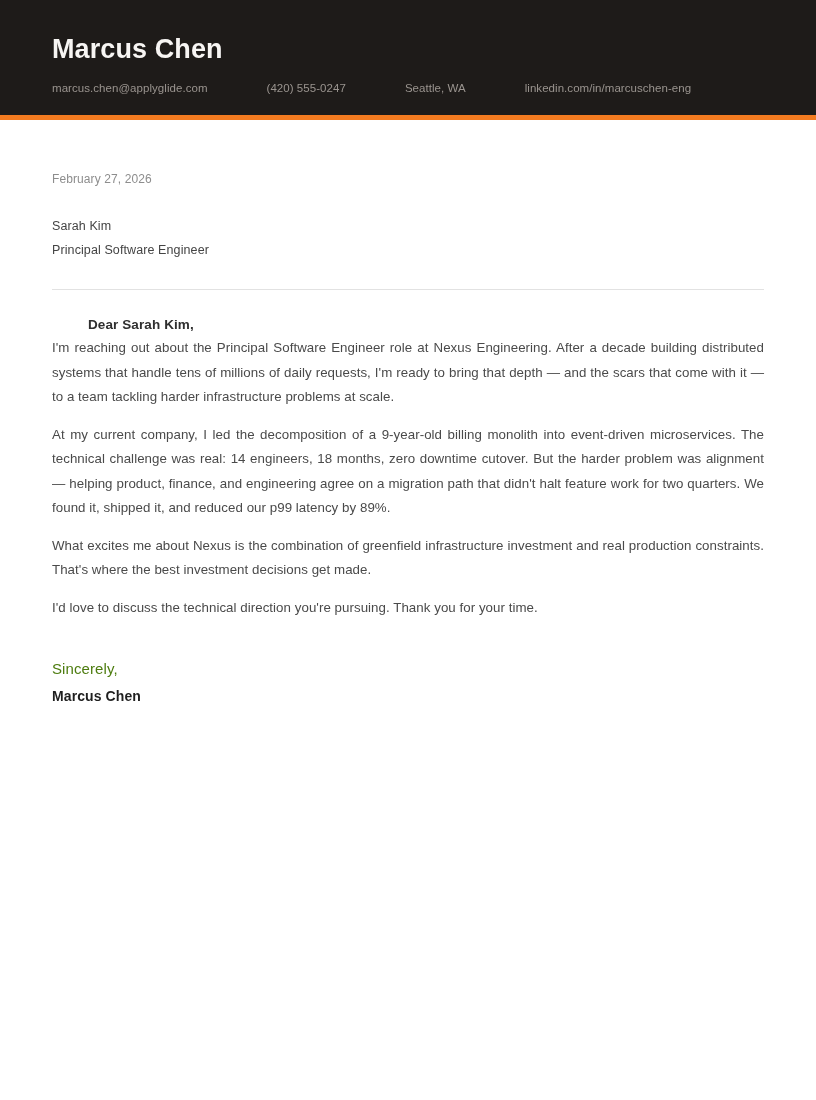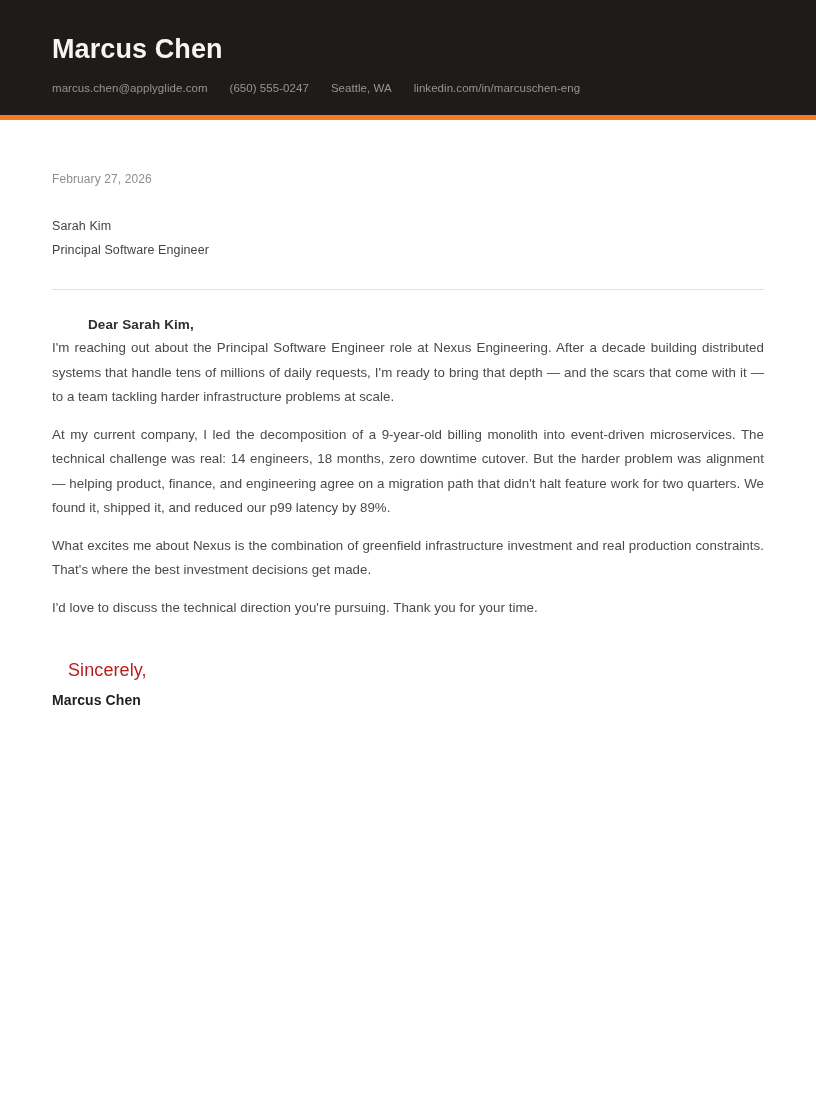--- a/index.html
+++ b/index.html
@@ -30,20 +30,21 @@
     color: #f7f5f3;
     letter-spacing: 0.1px;
     line-height: 1.1;
     margin: 0;
     padding-top: 5px;
   }
   .contact-row {
     margin-top: 17px;
     display: flex;
     align-items: baseline;
+    gap: 37px;
   }
   .contact-item {
     font-family: "Liberation Sans Narrow", "Liberation Sans", sans-serif;
     font-size: 11.5px;
     font-stretch: condensed;
     color: #9a948f;
     white-space: nowrap;
     margin-right: 22px;
     letter-spacing: 0.05px;
   }
@@ -108,42 +109,41 @@
     margin: 0 0 13px 0;
     letter-spacing: 0.05px;
   }
   .paragraph:last-child { margin-bottom: 0; }
 
   .closing-block {
     margin-top: 40px;
   }
   .closing-text {
     font-family: "Liberation Sans", sans-serif;
-    font-size: 18px;
-    color: #b91c1c;
+    font-size: 15px;
+    color: #4d7c0f;
     letter-spacing: 0.1px;
-    margin-left: 16px;
   }
   .signature-name {
     font-family: "Liberation Sans", sans-serif;
     font-size: 14px;
     font-weight: bold;
     color: #1f1f1f;
     margin-top: 11px;
     letter-spacing: 0.1px;
   }
 </style>
 </head>
 <body>
 
 <div class="letter-header">
   <div class="header-name">Marcus Chen</div>
   <div class="contact-row">
     <span class="contact-item">marcus.chen@applyglide.com</span>
-    <span class="contact-item">(650) 555-0247</span>
+    <span class="contact-item">(420) 555-0247</span>
     <span class="contact-item">Seattle, WA</span>
     <span class="contact-item">linkedin.com/in/marcuschen-eng</span>
   </div>
   <div class="accent-bar"></div>
 </div>
 
 <div class="letter-body">
 
   <div class="date-line">February 27, 2026</div>
 

